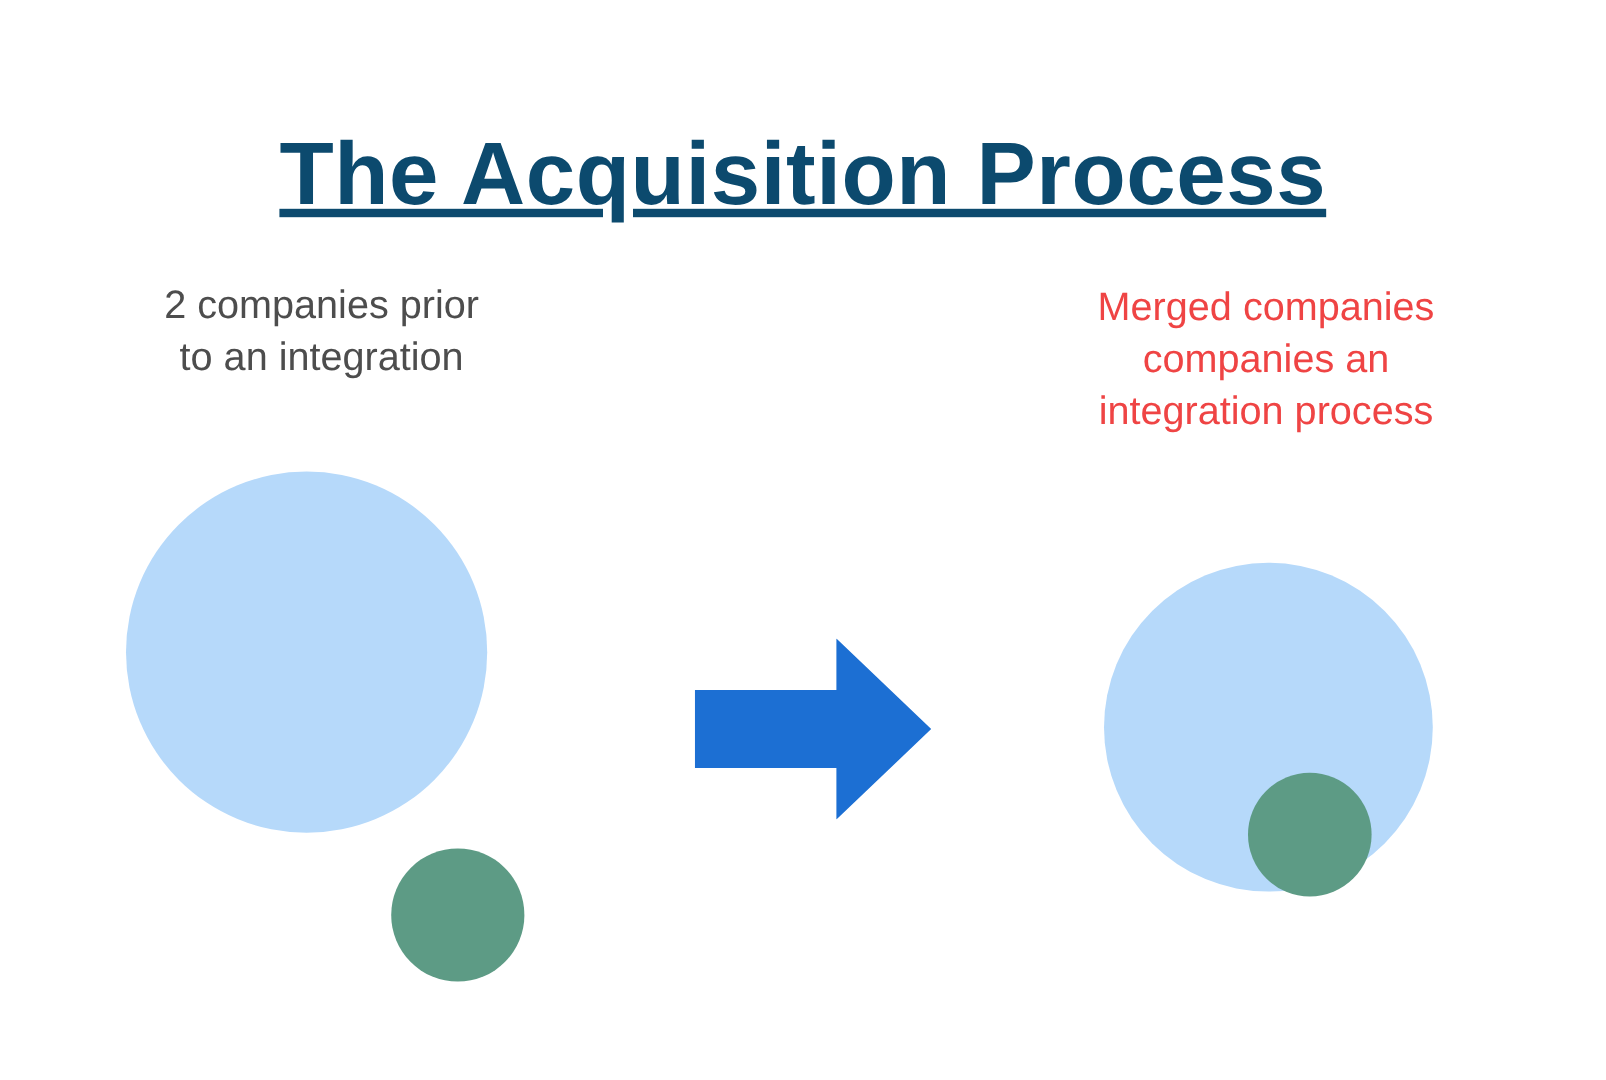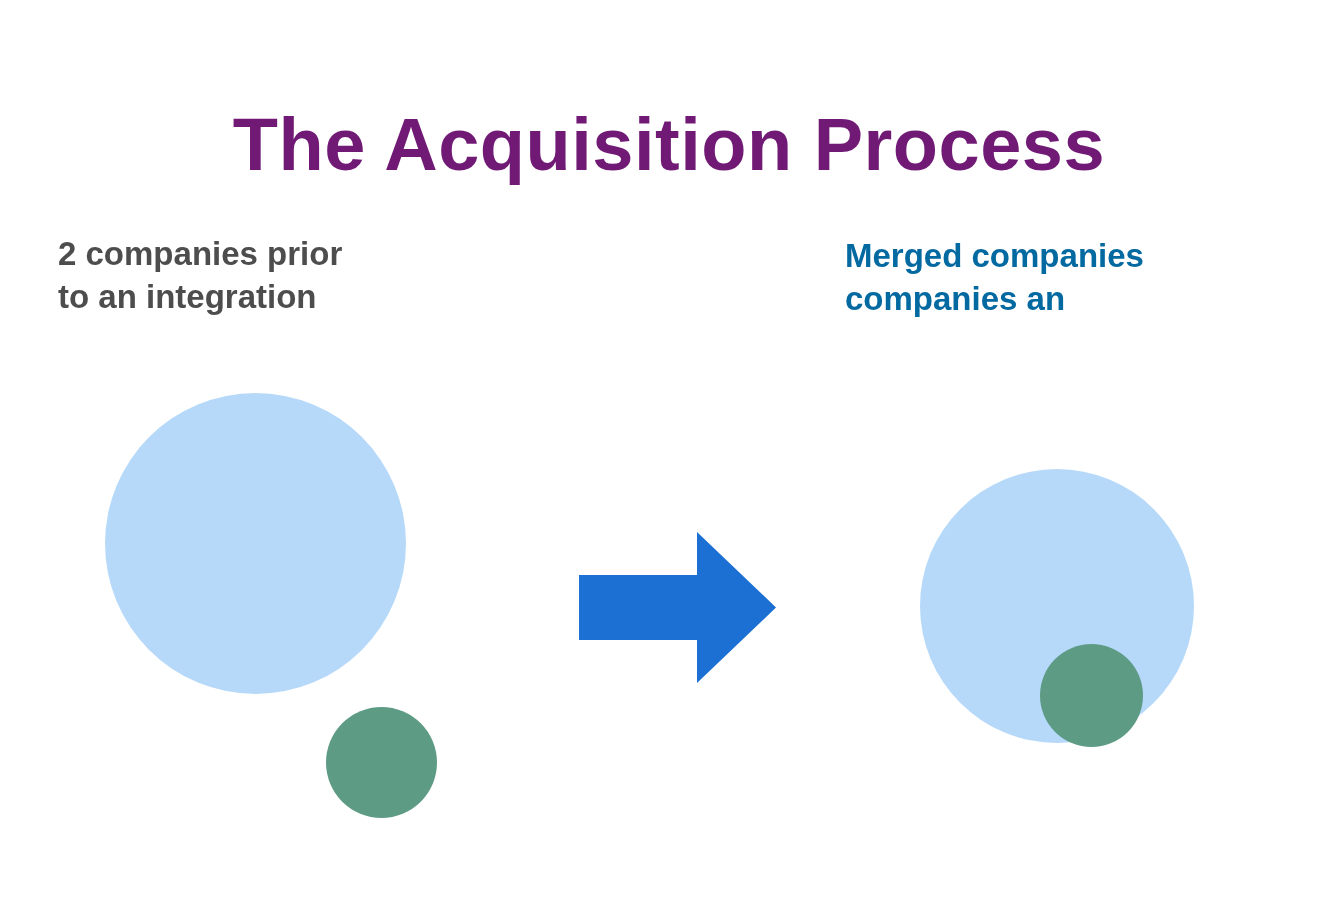--- a/index.html
+++ b/index.html
@@ -22,23 +22,24 @@
     width: 1338px;
     text-align: center;
     font-size: 74px;
     line-height: 86px;
     font-weight: 800;
     letter-spacing: 0.5px;
   }
   .caption {
     position: absolute;
     width: 420px;
+    text-align: center;
     font-size: 33px;
     line-height: 43px;
-    font-weight: 700;
+    font-weight: 400;
   }
   .caption-left  { left: 58px;  top: 232px; }
   .caption-right { left: 845px; top: 234px; }
   .circle {
     position: absolute;
     border-radius: 50%;
   }
   .circle-blue-left   { left: 105px;  top: 393px; width: 301px; height: 301px; z-index: 1; }
   .circle-green-left  { left: 326px;  top: 707px; width: 111px; height: 111px; z-index: 2; }
   .circle-blue-right  { left: 920px;  top: 469px; width: 274px; height: 274px; z-index: 1; }
@@ -49,37 +50,38 @@
     top: 532px;
     width: 197px;
     height: 151px;
   }
 </style>
 </head>
 <body>
 
 <div class="canvas">
 
-  <h1 class="title" style="color: #701a75;">The Acquisition Process</h1>
+  <h1 class="title" style="color: #0c4a6e; text-decoration: underline;">The Acquisition Process</h1>
 
   <div class="caption caption-left" style="color: rgb(77, 77, 77);">
     <div>2 companies prior</div>
     <div>to an integration</div>
   </div>
 
   <div class="circle circle-blue-left" style="background-color: rgb(182, 217, 250);"></div>
 
   <div class="circle circle-green-left" style="background-color: rgb(93, 155, 133);"></div>
 
   <svg class="arrow" viewBox="0 0 197 151" aria-hidden="true">
     <polygon points="0,43 118,43 118,0 197,75.5 118,151 118,108 0,108" fill="#1C6FD3"></polygon>
   </svg>
 
-  <div class="caption caption-right" style="color: #0369a1;">
+  <div class="caption caption-right" style="color: #ef4444;">
     <div>Merged companies</div>
     <div>companies an</div>
+    <div>integration process</div>
   </div>
 
   <div class="circle circle-blue-right" style="background-color: rgb(182, 217, 250);"></div>
 
   <div class="circle circle-green-right" style="background-color: rgb(93, 155, 133);"></div>
 
 </div>
 
 </body></html>

